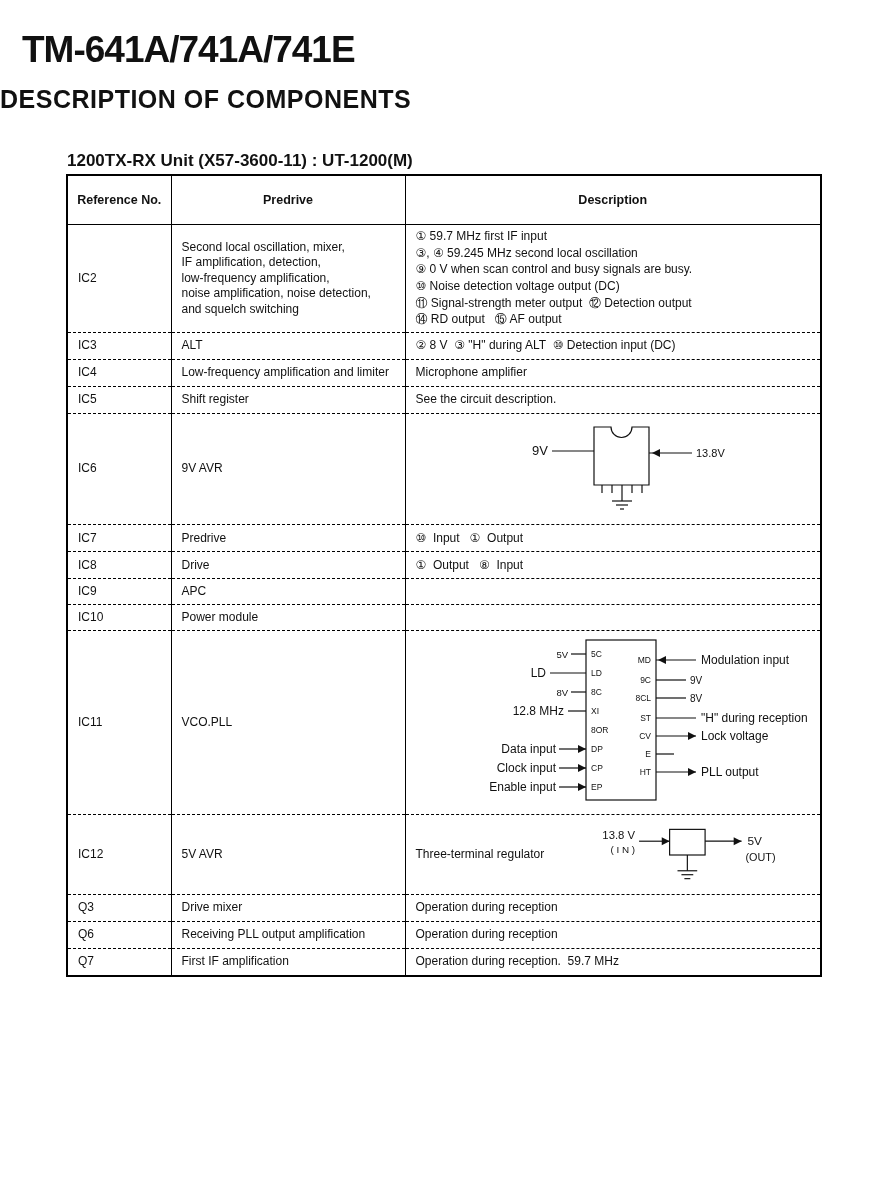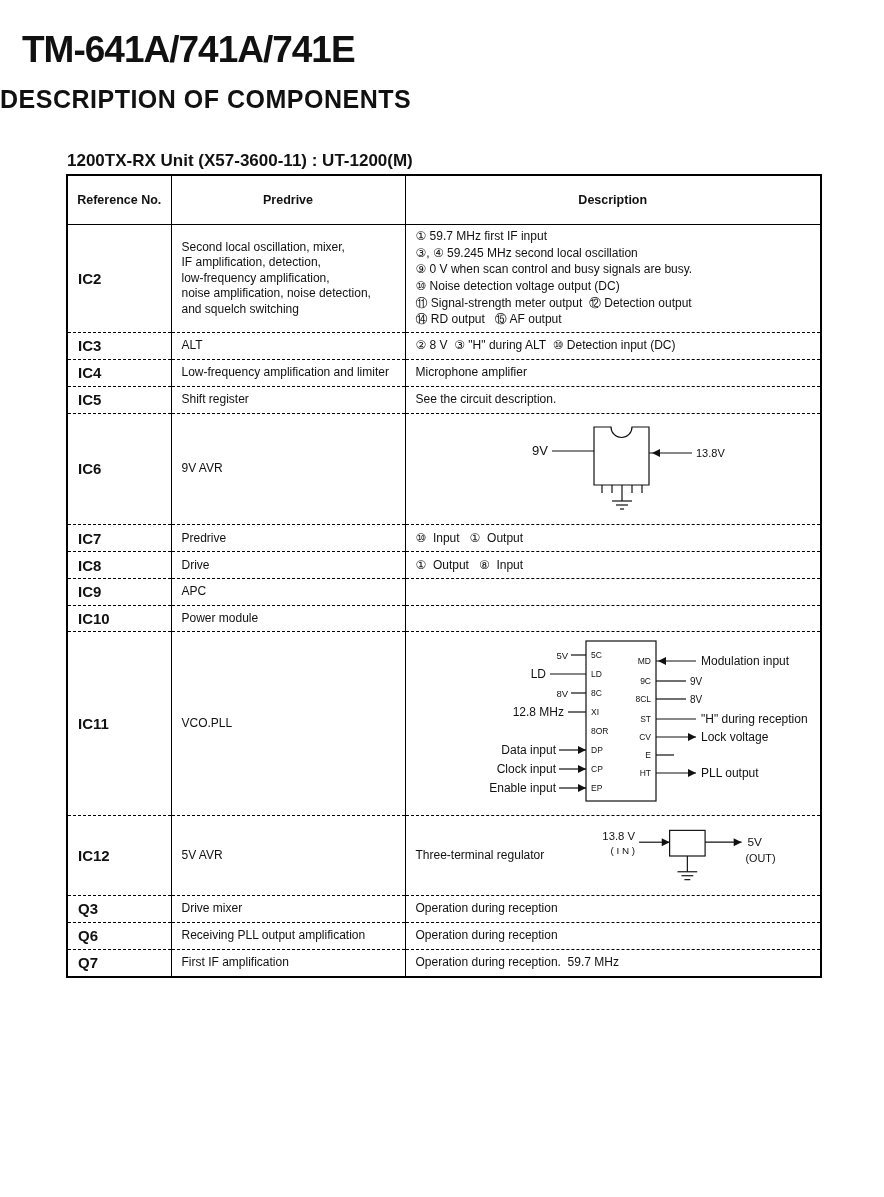--- a/index.html
+++ b/index.html
@@ -4,21 +4,21 @@
 <style>
   html,body{margin:0;padding:0;background:#fff;}
   body{width:884px;height:1197px;font-family:"Liberation Sans","DejaVu Sans",sans-serif;color:#111;}
   .page{position:relative;width:884px;height:1197px;background:#fff;overflow:hidden;margin-top:13px;}
   .title{position:absolute;left:22px;top:16px;font-size:37px;font-weight:700;letter-spacing:-1px;}
   .subtitle{position:absolute;left:0;width:884px;top:72px;text-align:left;font-size:25px;font-weight:700;letter-spacing:0.5px;}
   .unit-heading{position:absolute;left:67px;top:138px;font-size:17px;font-weight:700;}
   table.comp{position:absolute;left:66px;top:161px;width:754px;border-collapse:collapse;table-layout:fixed;border:2px solid #000;font-size:12px;line-height:1.3;}
   table.comp th{border-left:1px solid #000;border-bottom:1.2px solid #000;font-size:12.5px;font-weight:700;text-align:center;padding:16px 2px;}
   table.comp td{border-left:1px solid #000;border-top:1px dashed #000;padding:3px 8px 3px 10px;vertical-align:middle;}
-  td.c-ref{font-size:15px;font-weight:bold;}
+  td.c-ref{font-size:12px;}
   td.c-desc .line{margin:1px 0;}
   td.svg-cell{text-align:center;padding:2px;}
   td.flex-cell{padding:2px 4px 2px 10px;}
   .flex-wrap{display:flex;align-items:center;}
   .flex-wrap .cap{width:160px;flex:none;}
   svg text{font-family:"Liberation Sans","DejaVu Sans",sans-serif;fill:#111;}
   svg line, svg path, svg rect{stroke:#111;fill:none;stroke-width:1.2;}
   svg polygon{fill:#111;stroke:none;}
   .page-number{position:absolute;left:34px;top:1184px;font-size:14px;font-weight:700;}
 </style>

